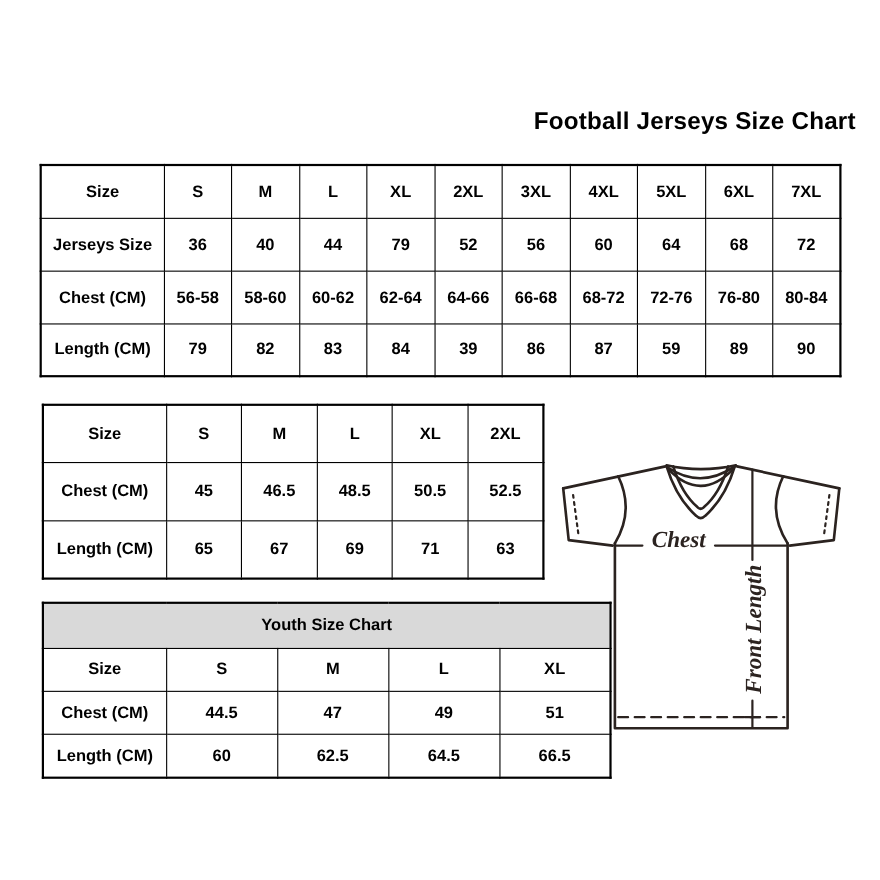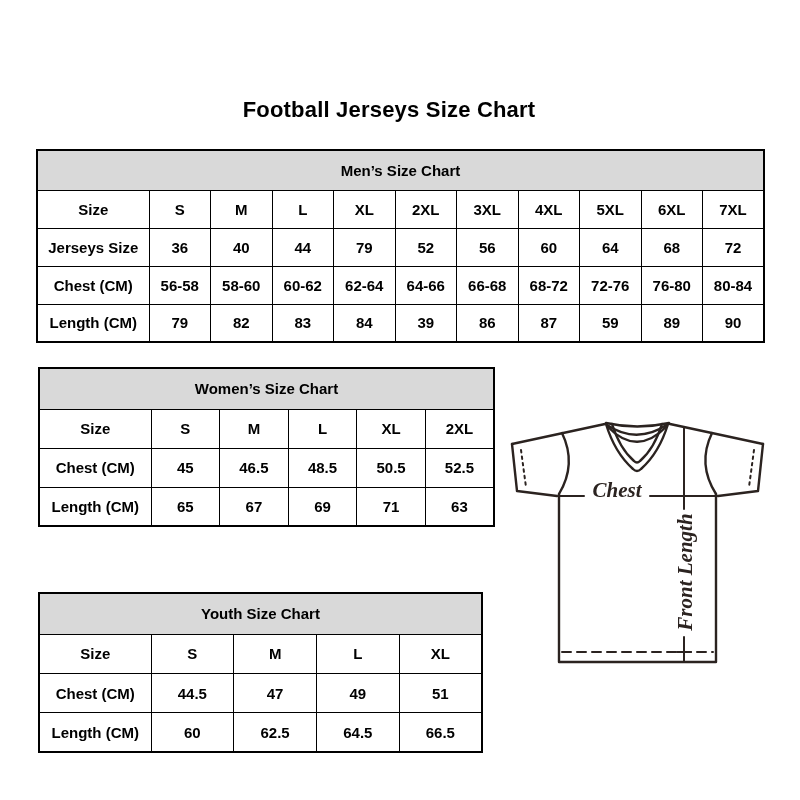--- a/index.html
+++ b/index.html
@@ -2,26 +2,26 @@
 <html><head>
 <meta charset="utf-8">
 <style>
   html,body{margin:0;padding:0;background:#ffffff;}
   .canvas{
     position:relative;width:800px;height:800px;background:#ffffff;overflow:hidden;
     font-family:"Liberation Sans",sans-serif;color:#000;
   }
   .page-title{
     position:absolute;top:97px;left:0;width:778px;
-    text-align:center;font-size:22px;font-weight:bold;letter-spacing:.2px;
+    text-align:right;font-size:22px;font-weight:bold;letter-spacing:.2px;
   }
   .table-wrap{position:absolute;}
   .tw-mens{left:36px;top:149px;width:729px;height:194px;}
   .tw-womens{left:38px;top:367px;width:457px;height:160px;}
-  .tw-youth{left:38px;top:547px;width:445px;height:161px;margin-top:45px;}
+  .tw-youth{left:38px;top:547px;width:518px;height:161px;}
   table.size-table{
     border-collapse:collapse;table-layout:fixed;width:100%;height:100%;
     font-family:"Liberation Sans",sans-serif;font-weight:bold;
     border:2px solid #000;
   }
   table.size-table td{
     border:1.5px solid #000;text-align:center;vertical-align:middle;
     font-size:15px;padding:0;overflow:hidden;white-space:nowrap;
   }
   td.tbl-title{background:#d9d9d9;font-size:16px;}
@@ -52,23 +52,20 @@
           <col>
           <col>
           <col>
           <col>
           <col>
           <col>
           <col>
           <col>
         </colgroup>
       <tbody>
-          <tr class="title-row">
-        <td colspan="11" class="tbl-title">Men’s Size Chart</td>
-      </tr>
       <tr class="data-row">
         <td>Size</td>
         <td>S</td>
         <td>M</td>
         <td>L</td>
         <td>XL</td>
         <td>2XL</td>
         <td>3XL</td>
         <td>4XL</td>
         <td>5XL</td>
@@ -122,23 +119,20 @@
     <table class="size-table">
       <colgroup>
           <col style="width:112px">
           <col>
           <col>
           <col>
           <col>
           <col>
         </colgroup>
       <tbody>
-          <tr class="title-row">
-        <td colspan="6" class="tbl-title">Women’s Size Chart</td>
-      </tr>
       <tr class="data-row">
         <td>Size</td>
         <td>S</td>
         <td>M</td>
         <td>L</td>
         <td>XL</td>
         <td>2XL</td>
       </tr>
       <tr class="data-row">
         <td>Chest (CM)</td>

